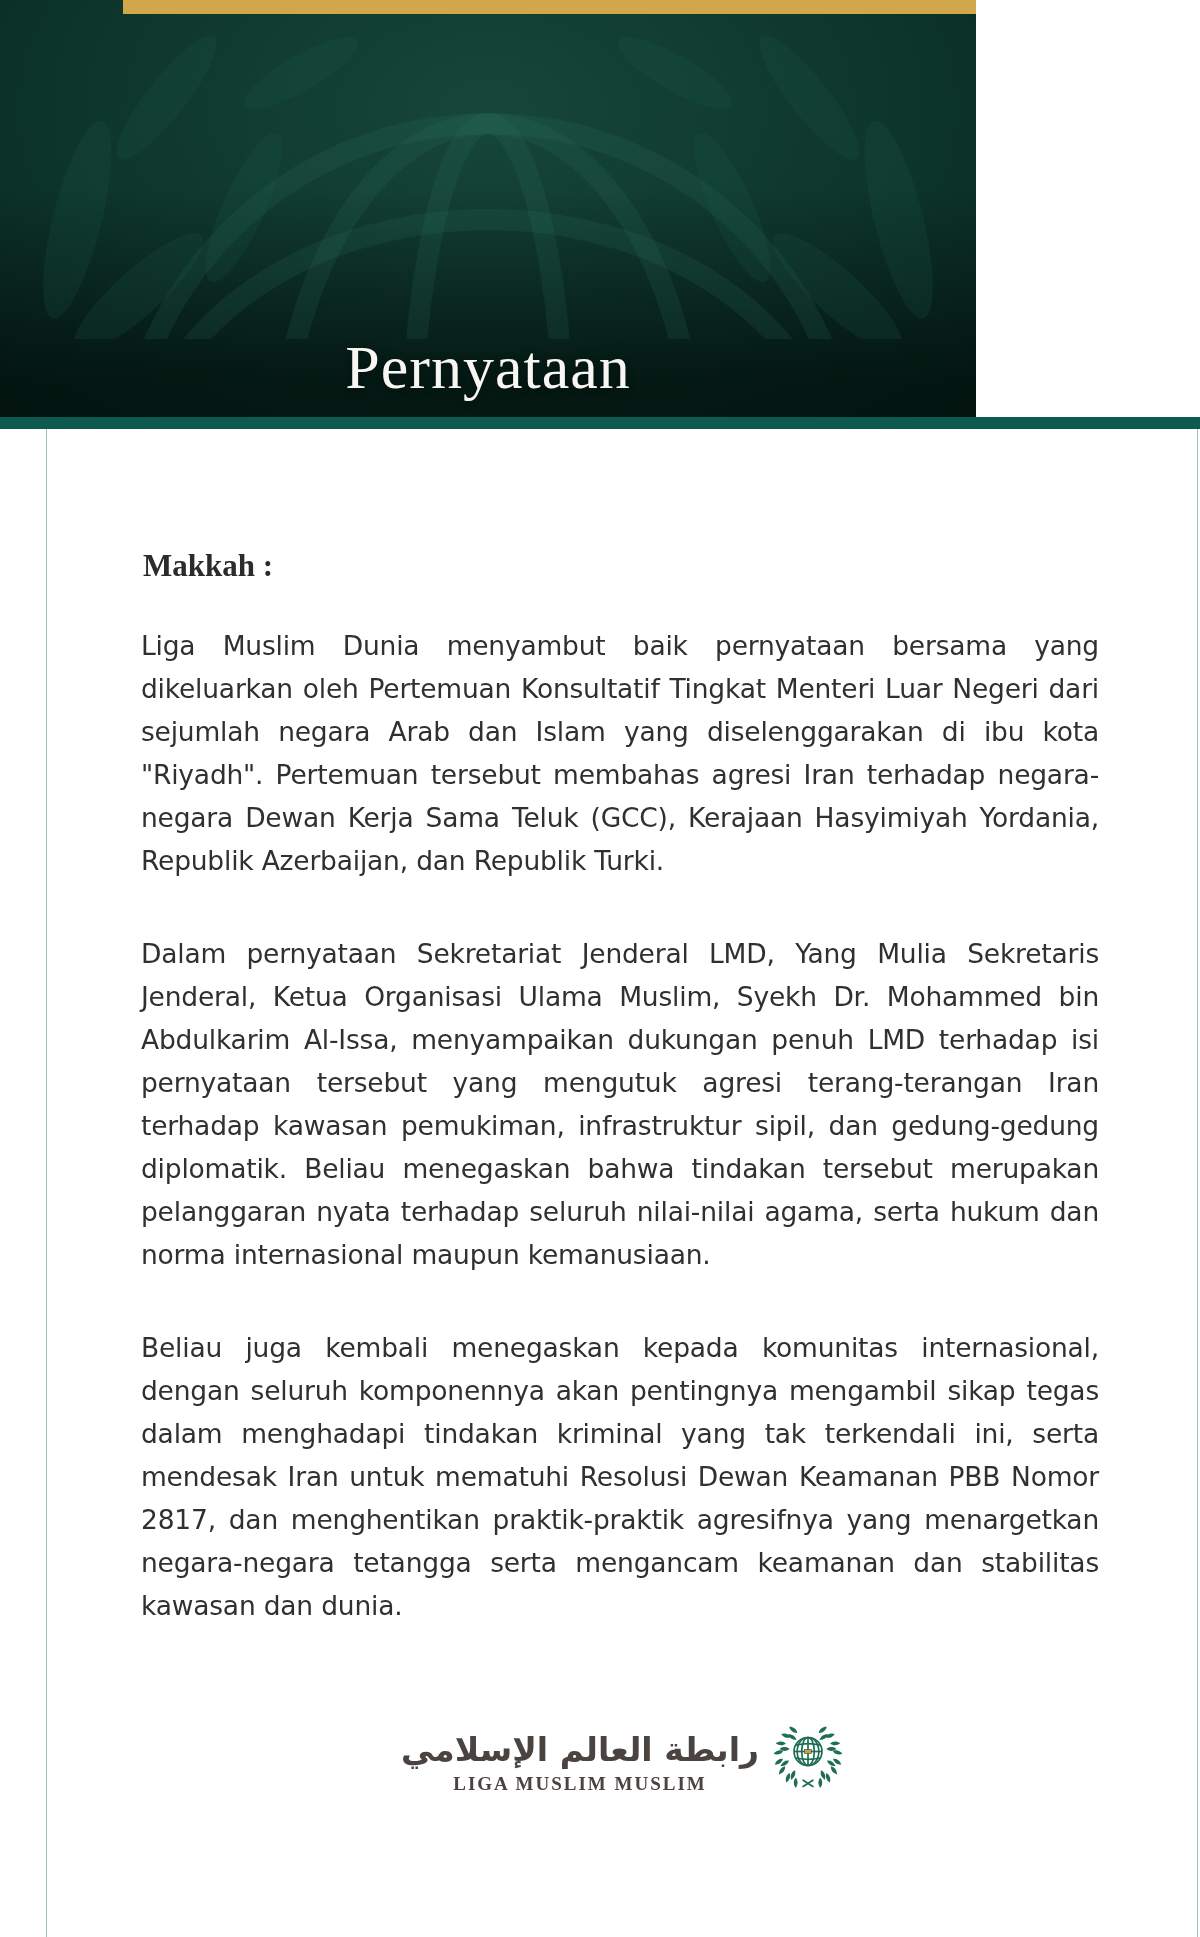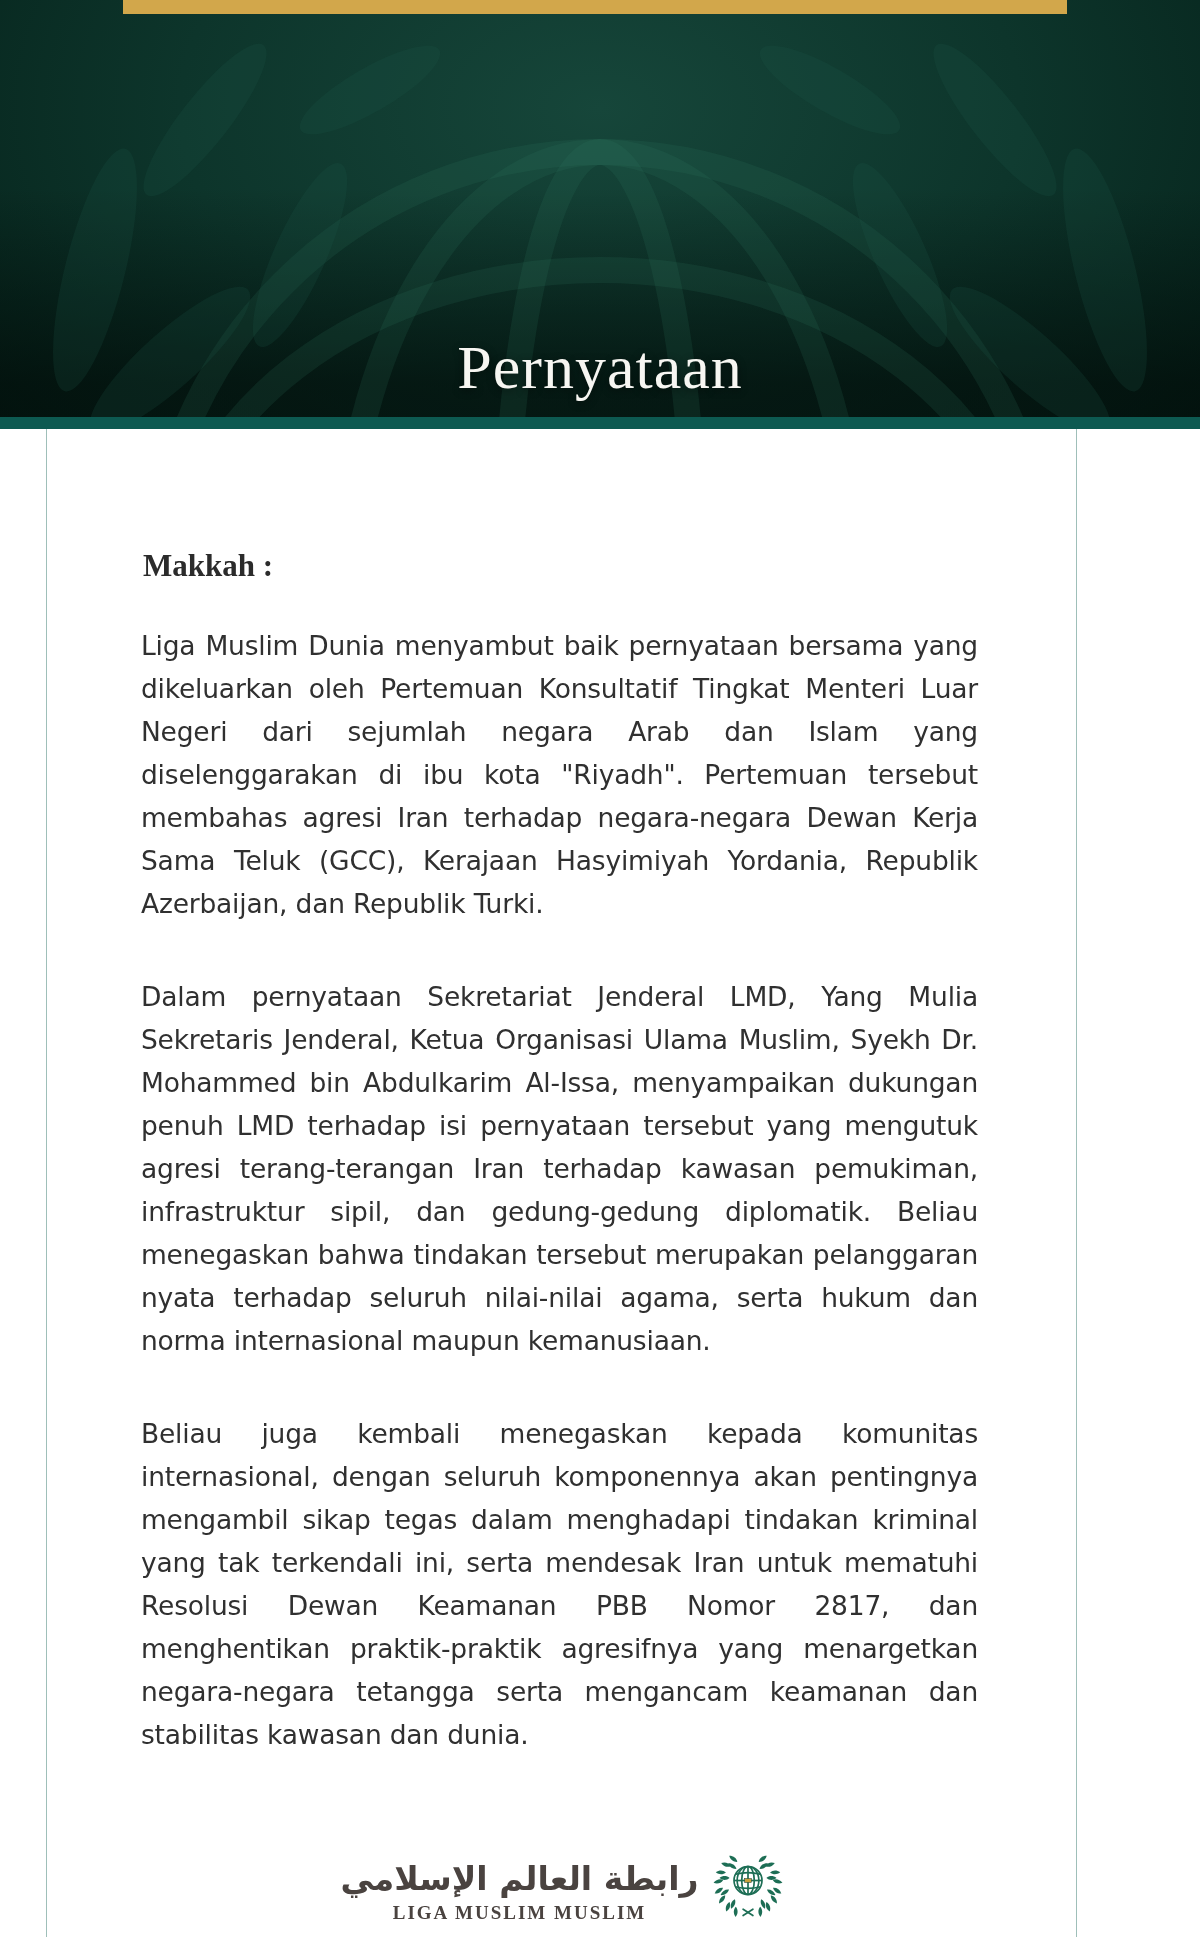--- a/index.html
+++ b/index.html
@@ -4,21 +4,21 @@
 <style>
   html,body{margin:0;padding:0;}
   body{
     width:1200px;height:1937px;position:relative;background:#ffffff;
     font-family:"DejaVu Sans","Liberation Sans",sans-serif;
     -webkit-font-smoothing:antialiased;overflow:hidden;
   }
 
   
   .header{
-    position:relative;width:1200px;height:417px;overflow:hidden;
+    position:relative;width:976px;height:417px;overflow:hidden;
     background:
       linear-gradient(180deg, rgba(0,0,0,0) 45%, rgba(1,10,7,0.65) 92%),
       radial-gradient(1000px 640px at 50% 26%, #16463a 0%, #0d352b 42%, #07261e 72%, #041510 100%);
   }
   .header-pattern{position:absolute;inset:0;}
   .accent-bar{
     position:absolute;top:0;left:123px;width:944px;height:14px;
     background:#D2A74B;
   }
   .page-title{
@@ -27,21 +27,21 @@
     font-family:"Liberation Serif","DejaVu Serif",serif;
     font-size:62px;line-height:1.1;font-weight:400;letter-spacing:1px;
     text-shadow:0 2px 8px rgba(0,0,0,0.45);
   }
 
   
   .divider-band{width:1200px;height:12px;background:#0D5A51;}
 
   
   .card{
-    margin:0 46px;width:1031px;box-sizing:border-box;
+    margin:0 46px;width:1152px;box-sizing:border-box;
     min-height:1508px;background:#ffffff;
     border-left:1px solid #9fbfb9;border-right:1px solid #9fbfb9;
     padding:118px 94px 0 94px;
   }
   .statement-heading{
     font-family:"Liberation Serif","DejaVu Serif",serif;
     font-size:31px;font-weight:700;color:#2b2b2b;
     margin:0 0 39px 2px;line-height:38px;
   }
   .card p{

